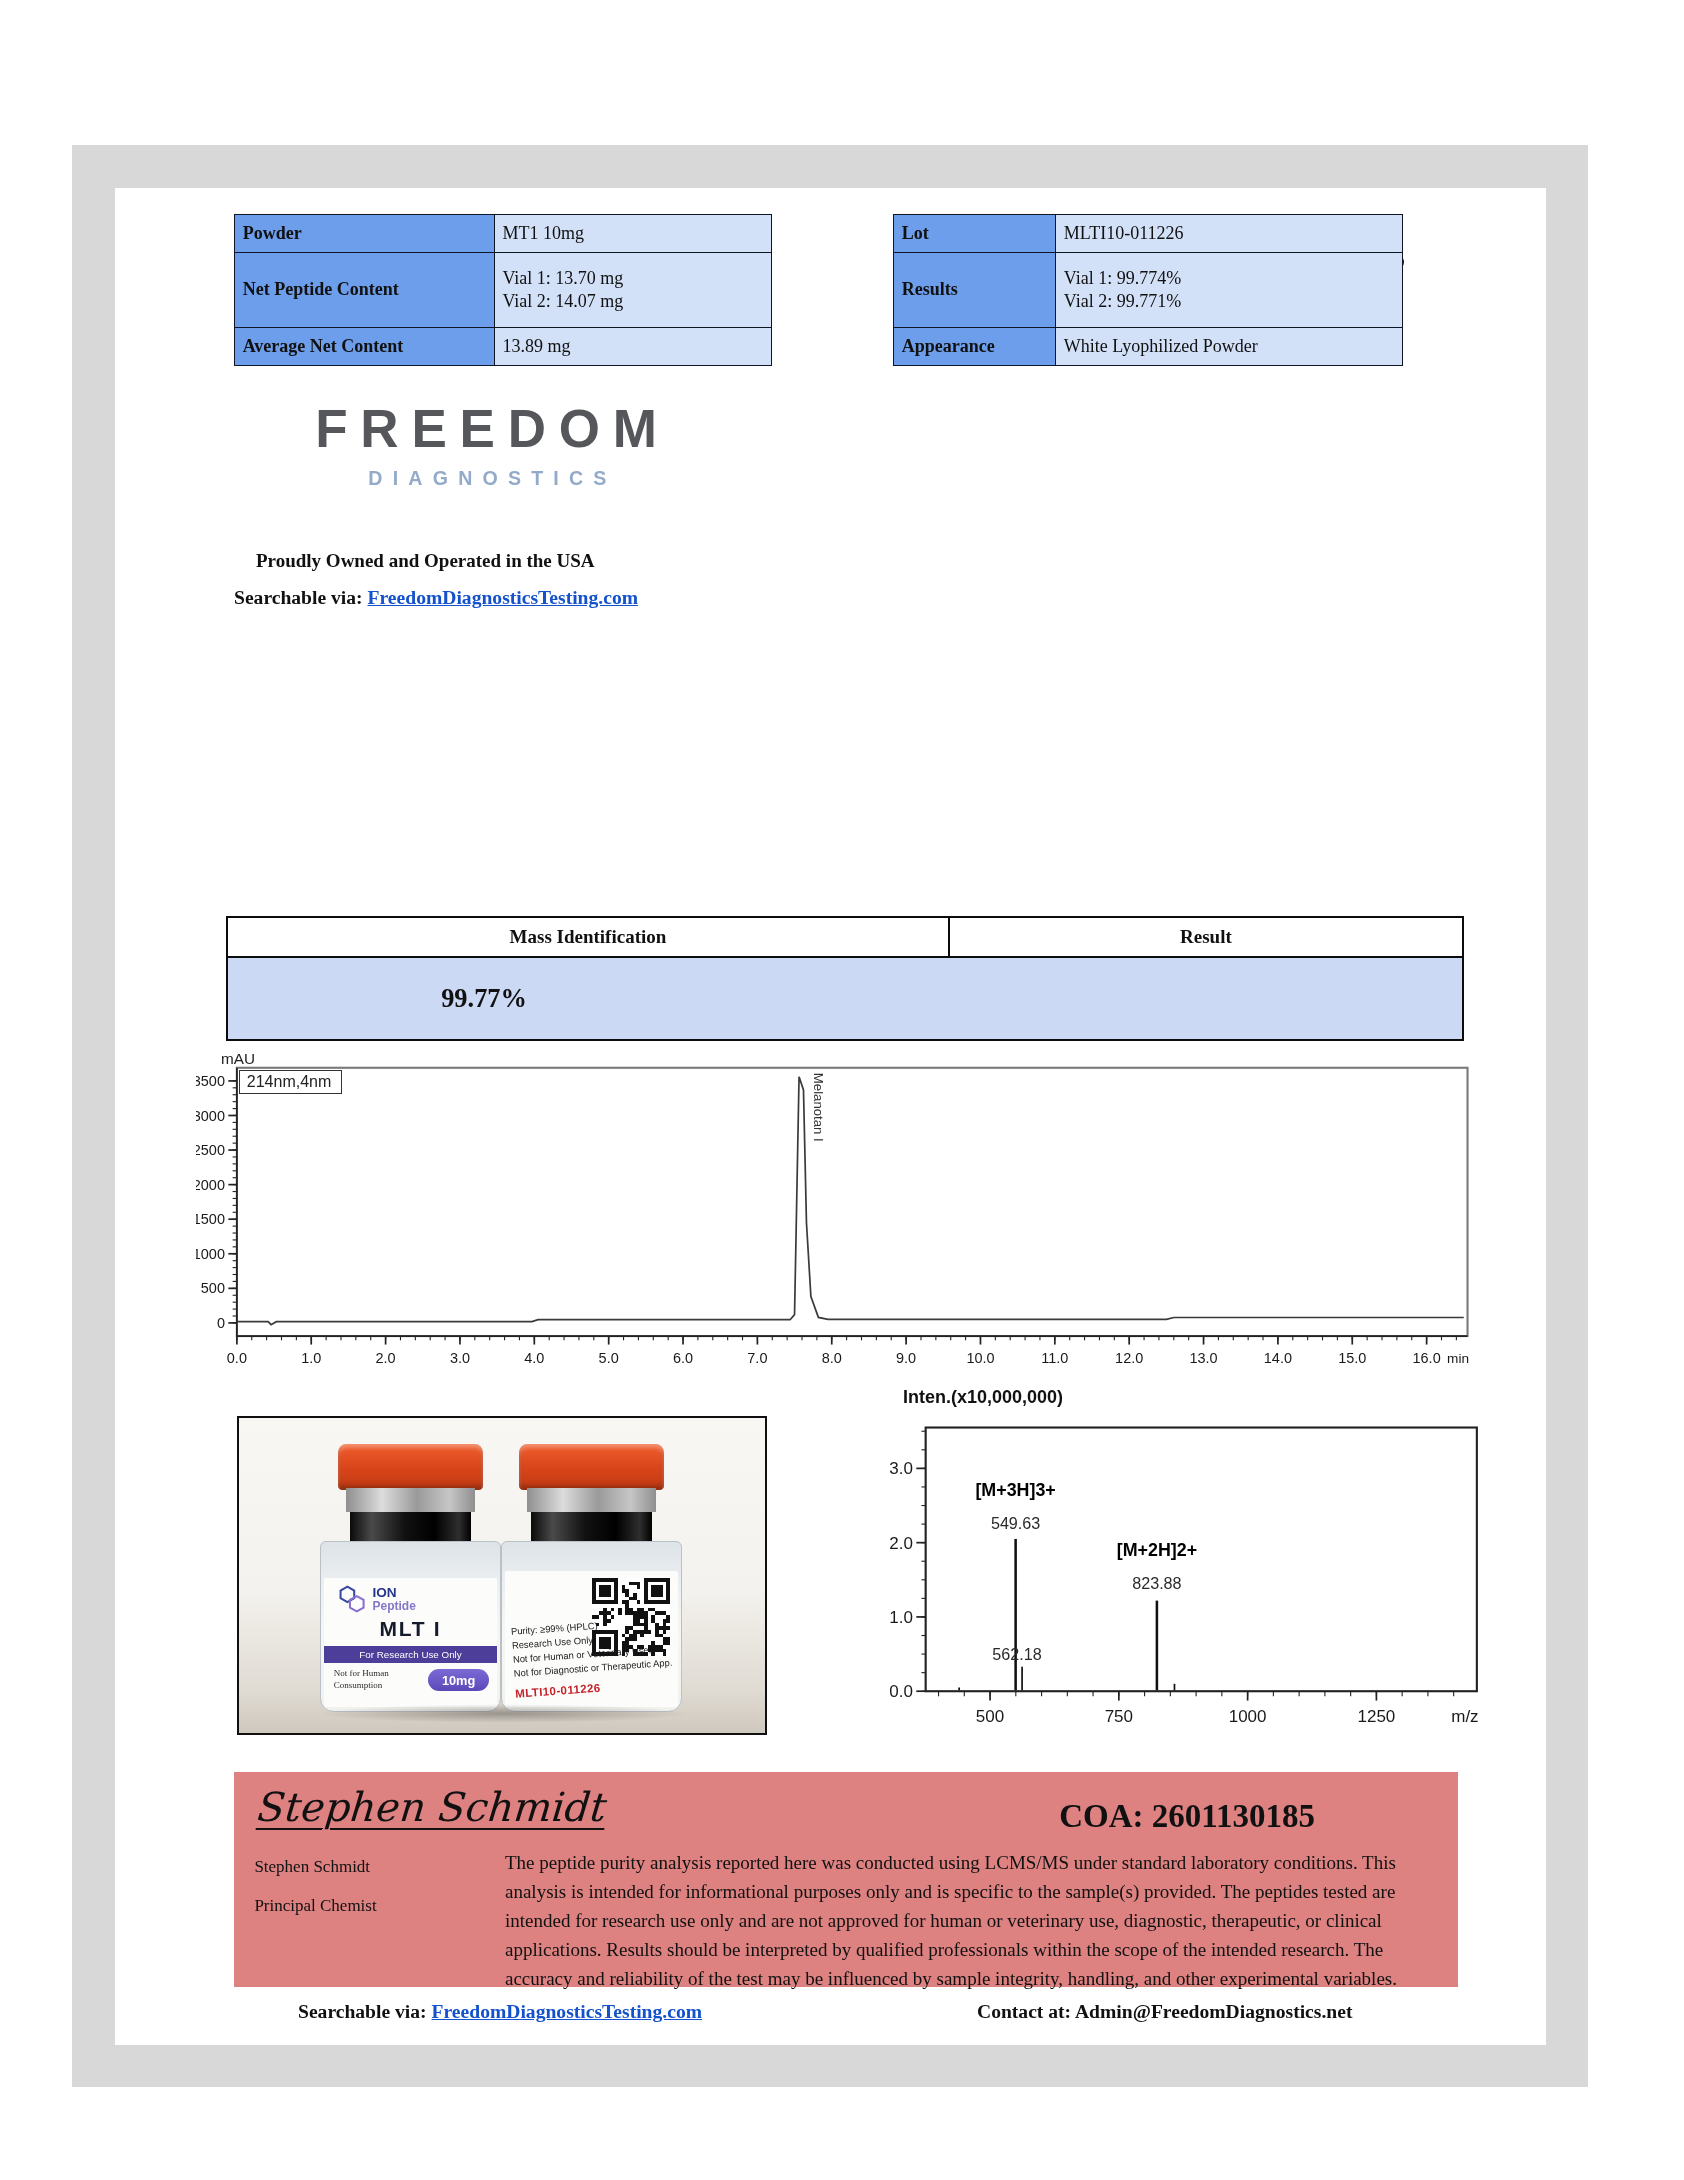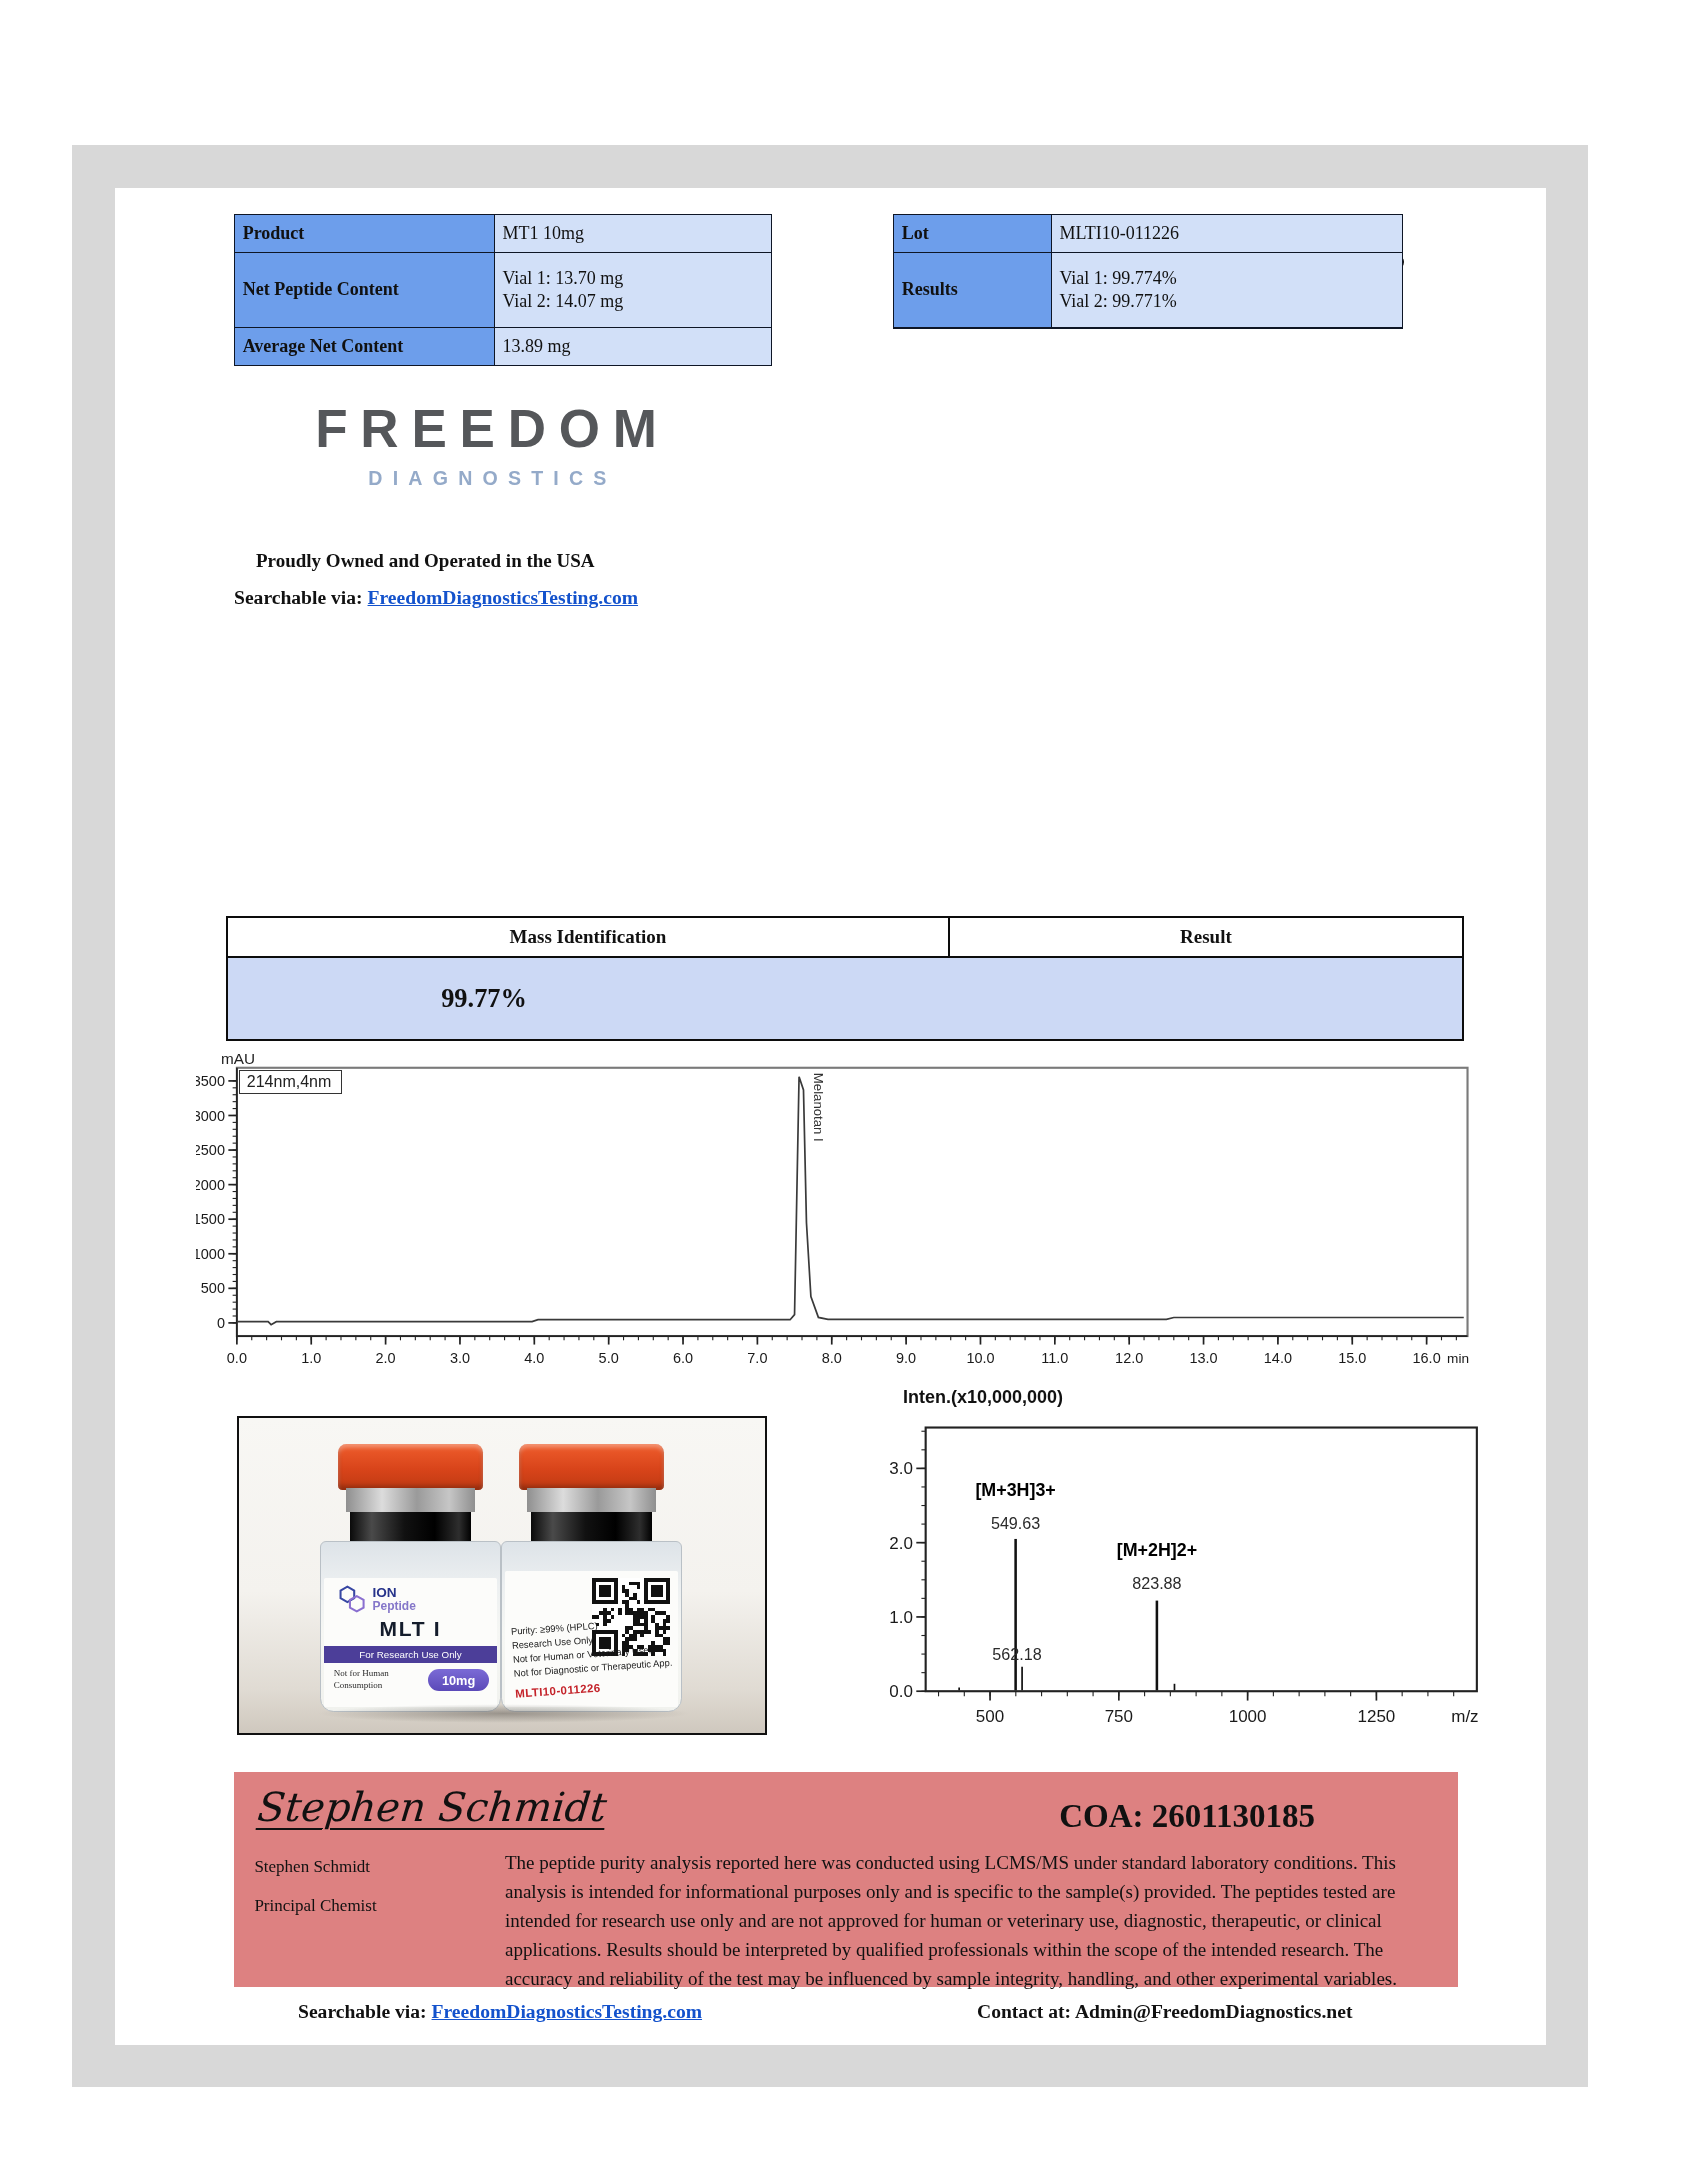--- a/index.html
+++ b/index.html
@@ -160,21 +160,21 @@
     <tr>
             <th>Reported Date:</th>
             <td>1/15/2026</td>
           </tr>
   </tbody>
       </table>
 
   <table class="abs coa t-product">
     <tbody>
           <tr class="row-s">
-            <th>Product</th>
+            <th>Powder</th>
             <td>MT1 10mg</td>
           </tr>
     <tr class="row-d">
             <th>Net Peptide Content</th>
             <td class="multiline">Vial 1: 13.70 mg
 Vial 2: 14.07 mg</td>
           </tr>
     <tr class="row-s">
             <th>Average Net Content</th>
             <td>13.89 mg</td>
@@ -185,20 +185,24 @@
   <table class="abs coa t-lot">
     <tbody>
           <tr class="row-s">
             <th>Lot</th>
             <td>MLTI10-011226</td>
           </tr>
     <tr class="row-d">
             <th>Results</th>
             <td class="multiline">Vial 1: 99.774%
 Vial 2: 99.771%</td>
+          </tr>
+    <tr class="row-s">
+            <th>Appearance</th>
+            <td>White Lyophilized Powder</td>
           </tr>
   </tbody>
       </table>
 
 
   <div class="abs mass-table">
     <div class="mass-row mass-head">
       <div class="mass-cell mass-c1">Mass Identification</div>
       <div class="mass-cell mass-c2">Result</div>
     </div>

